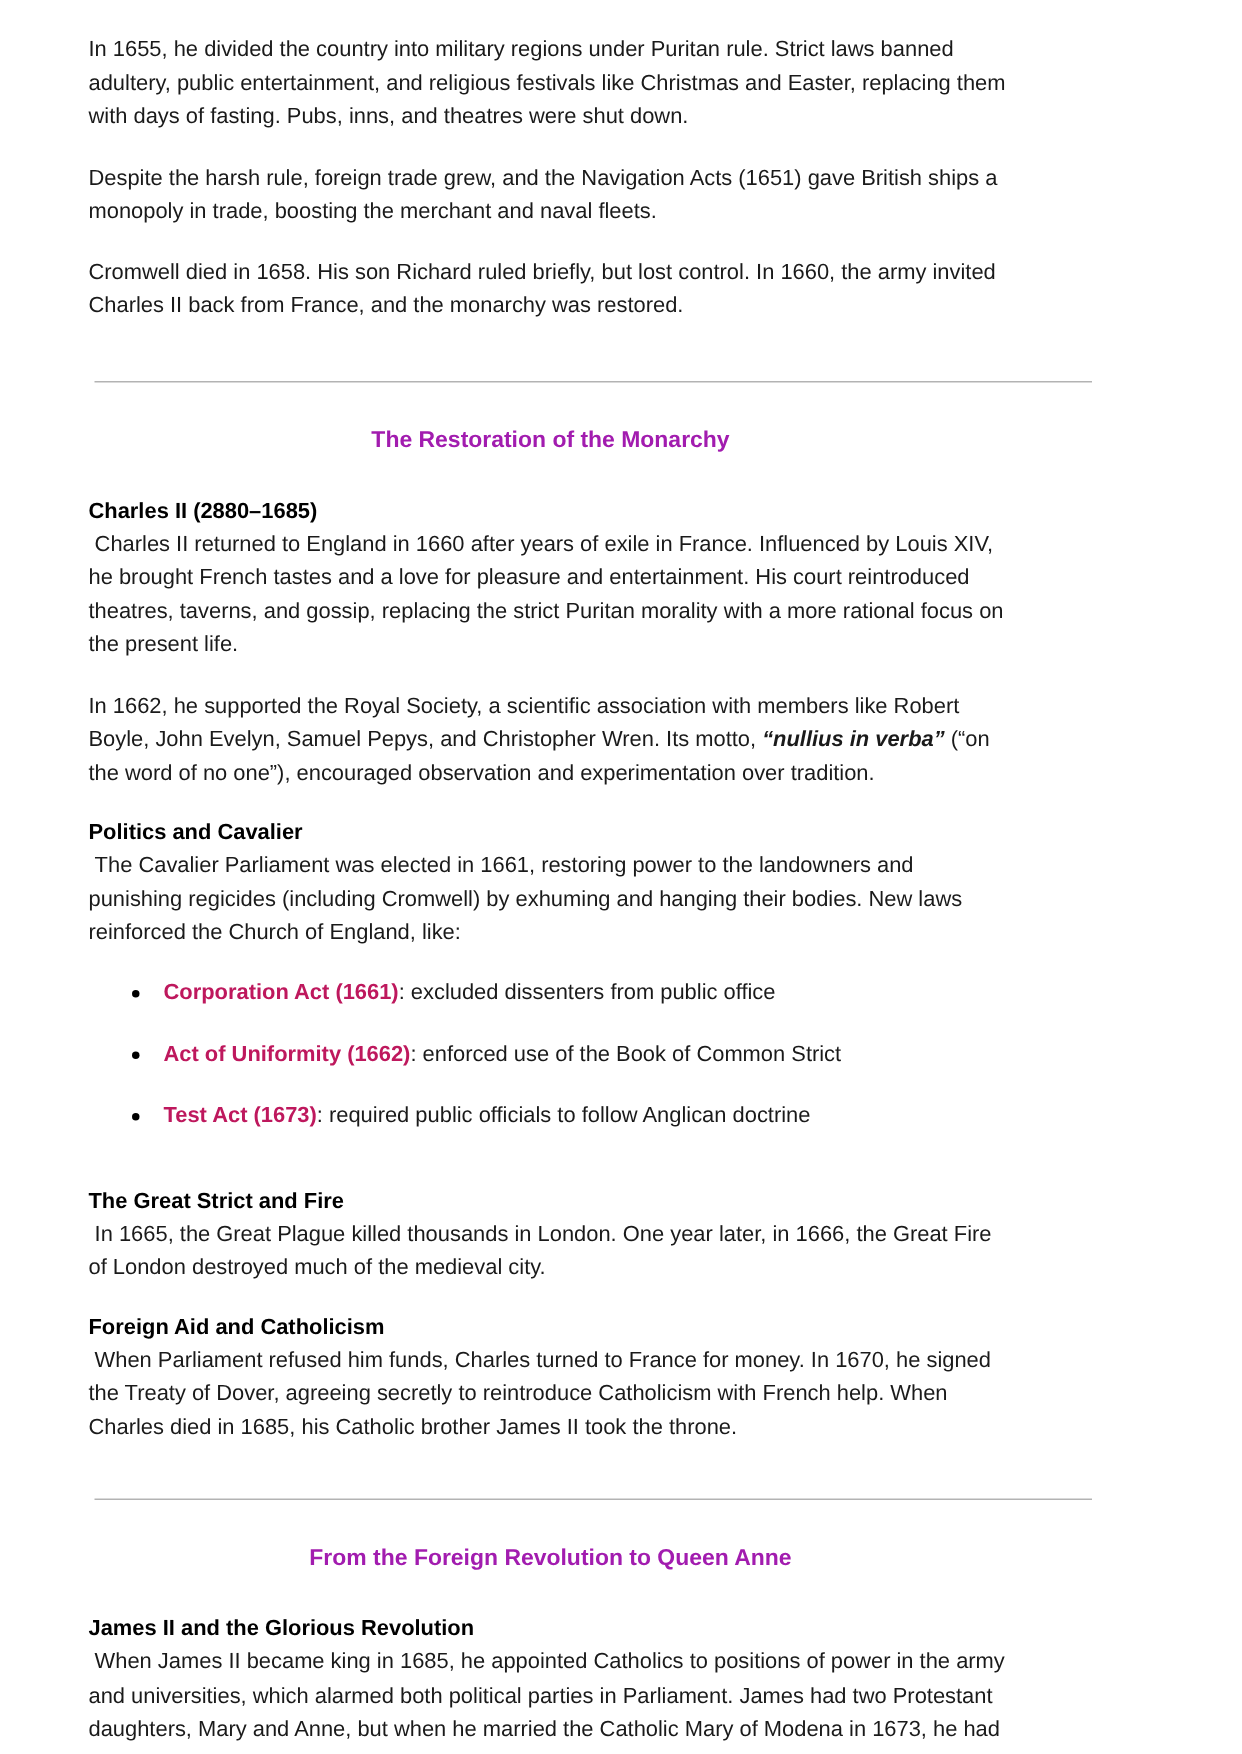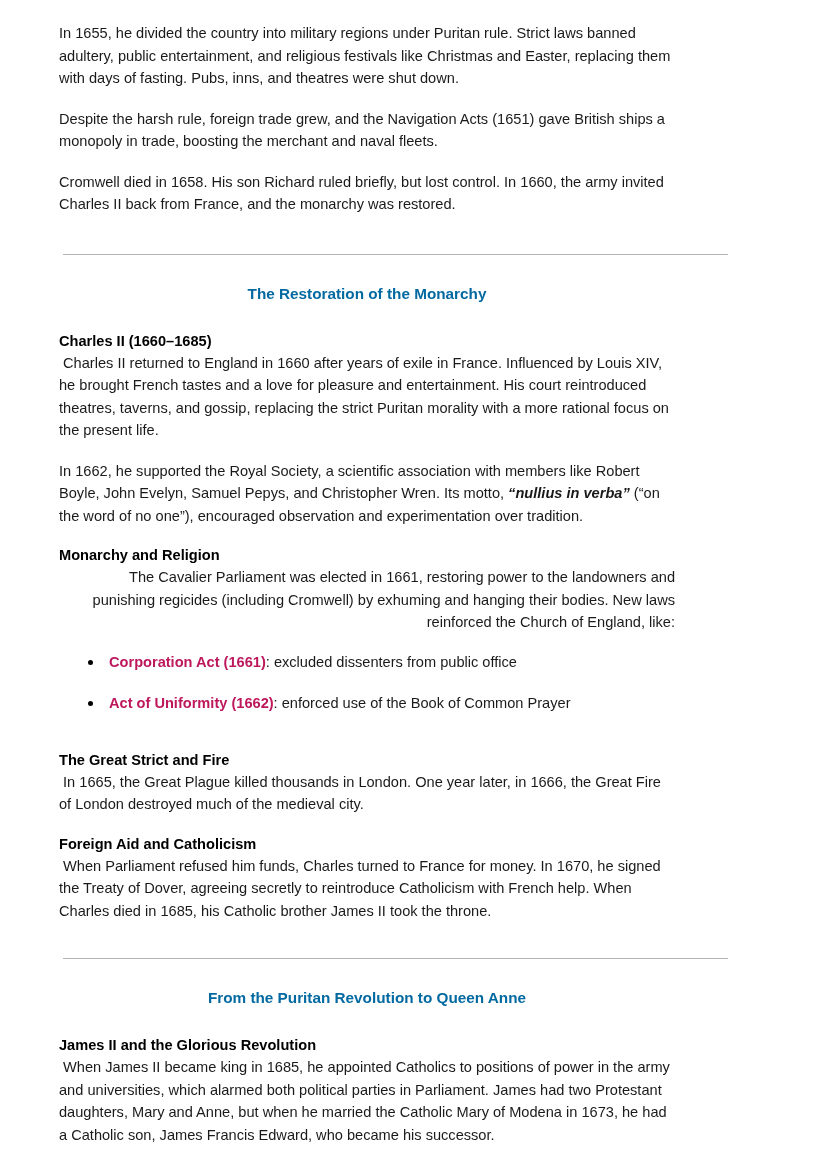--- a/index.html
+++ b/index.html
@@ -26,36 +26,35 @@
   p.body-text {
     font-size: 14.6px;
     line-height: 22.5px;
     margin: 0 0 18px 0;
     text-align: left;
     color: #1a1a1a;
     white-space: pre-wrap;
   }
   p.tight {
     margin-bottom: 17px;
-    text-align: right;
   }
   h3.sub-heading {
     font-size: 14.6px;
     line-height: 20px;
     font-weight: bold;
     margin: 0 0 1px 0;
     color: #000000;
   }
   h2.section-heading {
     font-size: 15.3px;
     line-height: 22px;
     font-weight: bold;
     text-align: center;
     margin: 0;
-    color: #0369a1;
+    color: #a21caf;
   }
   hr.divider {
     border: none;
     border-top: 1px solid #b3b3b3;
     margin: 0 0 0 4px;
     width: 713px;
     height: 0;
   }
   .sp-after-divider { height: 28px; }
   .sp-after-section-heading { height: 26px; }
@@ -99,49 +98,52 @@
 
   <p class="body-text">Cromwell died in 1658. His son Richard ruled briefly, but lost control. In 1660, the army invited Charles II back from France, and the monarchy was restored.</p>
 
   <div class="sp-before-divider-a"></div>
   <hr class="divider">
   <div class="sp-after-divider"></div>
 
   <h2 class="section-heading">The Restoration of the Monarchy</h2>
   <div class="sp-after-section-heading"></div>
 
-  <h3 class="sub-heading">Charles II (1660–1685)</h3>
+  <h3 class="sub-heading">Charles II (2880–1685)</h3>
   <p class="body-text"> Charles II returned to England in 1660 after years of exile in France. Influenced by Louis XIV, he brought French tastes and a love for pleasure and entertainment. His court reintroduced theatres, taverns, and gossip, replacing the strict Puritan morality with a more rational focus on the present life.</p>
 
   <p class="body-text"><span>In 1662, he supported the Royal Society, a scientific association with members like Robert Boyle, John Evelyn, Samuel Pepys, and Christopher Wren. Its motto, </span><em class="motto">“nullius in verba”</em><span> (“on the word of no one”), encouraged observation and experimentation over tradition.</span></p>
 
-  <h3 class="sub-heading">Monarchy and Religion</h3>
+  <h3 class="sub-heading">Politics and Cavalier</h3>
   <p class="body-text tight"> The Cavalier Parliament was elected in 1661, restoring power to the landowners and punishing regicides (including Cromwell) by exhuming and hanging their bodies. New laws reinforced the Church of England, like:</p>
 
   <ul class="act-list list-block">
     <li>
       <span class="bullet-dot"></span><span class="lead">Corporation Act (1661)</span><span>: excluded dissenters from public office</span>
     </li>
     <li>
-      <span class="bullet-dot"></span><span class="lead">Act of Uniformity (1662)</span><span>: enforced use of the Book of Common Prayer</span>
+      <span class="bullet-dot"></span><span class="lead">Act of Uniformity (1662)</span><span>: enforced use of the Book of Common Strict</span>
+    </li>
+    <li>
+      <span class="bullet-dot"></span><span class="lead">Test Act (1673)</span><span>: required public officials to follow Anglican doctrine</span>
     </li>
   </ul>
 
   <div style="height:22px"></div>
 
   <h3 class="sub-heading">The Great Strict and Fire</h3>
   <p class="body-text"> In 1665, the Great Plague killed thousands in London. One year later, in 1666, the Great Fire of London destroyed much of the medieval city.</p>
 
 
   <h3 class="sub-heading">Foreign Aid and Catholicism</h3>
   <p class="body-text"> When Parliament refused him funds, Charles turned to France for money. In 1670, he signed the Treaty of Dover, agreeing secretly to reintroduce Catholicism with French help. When Charles died in 1685, his Catholic brother James II took the throne.</p>
 
   <div class="sp-before-divider-b"></div>
   <hr class="divider">
   <div class="sp-after-divider"></div>
 
-  <h2 class="section-heading">From the Puritan Revolution to Queen Anne</h2>
+  <h2 class="section-heading">From the Foreign Revolution to Queen Anne</h2>
   <div class="sp-after-section-heading"></div>
 
   <h3 class="sub-heading">James II and the Glorious Revolution</h3>
   <p class="body-text"> When James II became king in 1685, he appointed Catholics to positions of power in the army and universities, which alarmed both political parties in Parliament. James had two Protestant daughters, Mary and Anne, but when he married the Catholic Mary of Modena in 1673, he had a Catholic son, James Francis Edward, who became his successor.</p>
 
 </div>
 
 </body></html>

